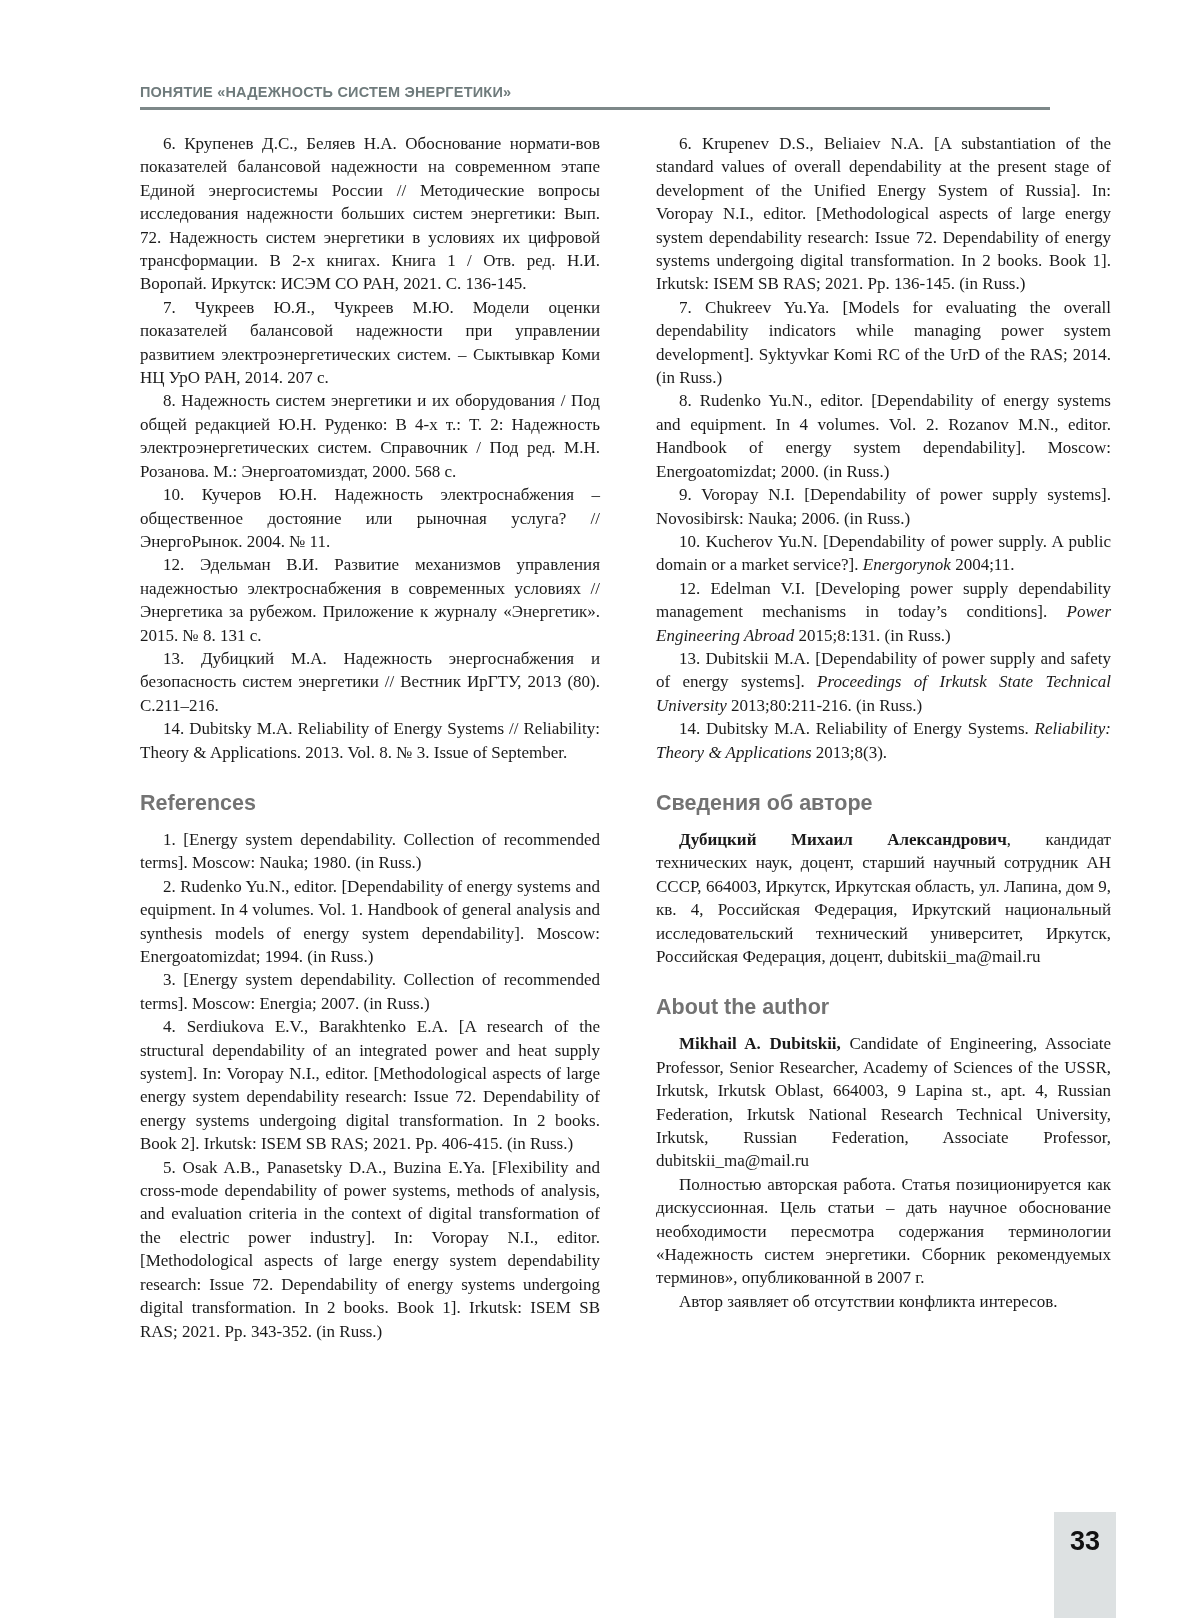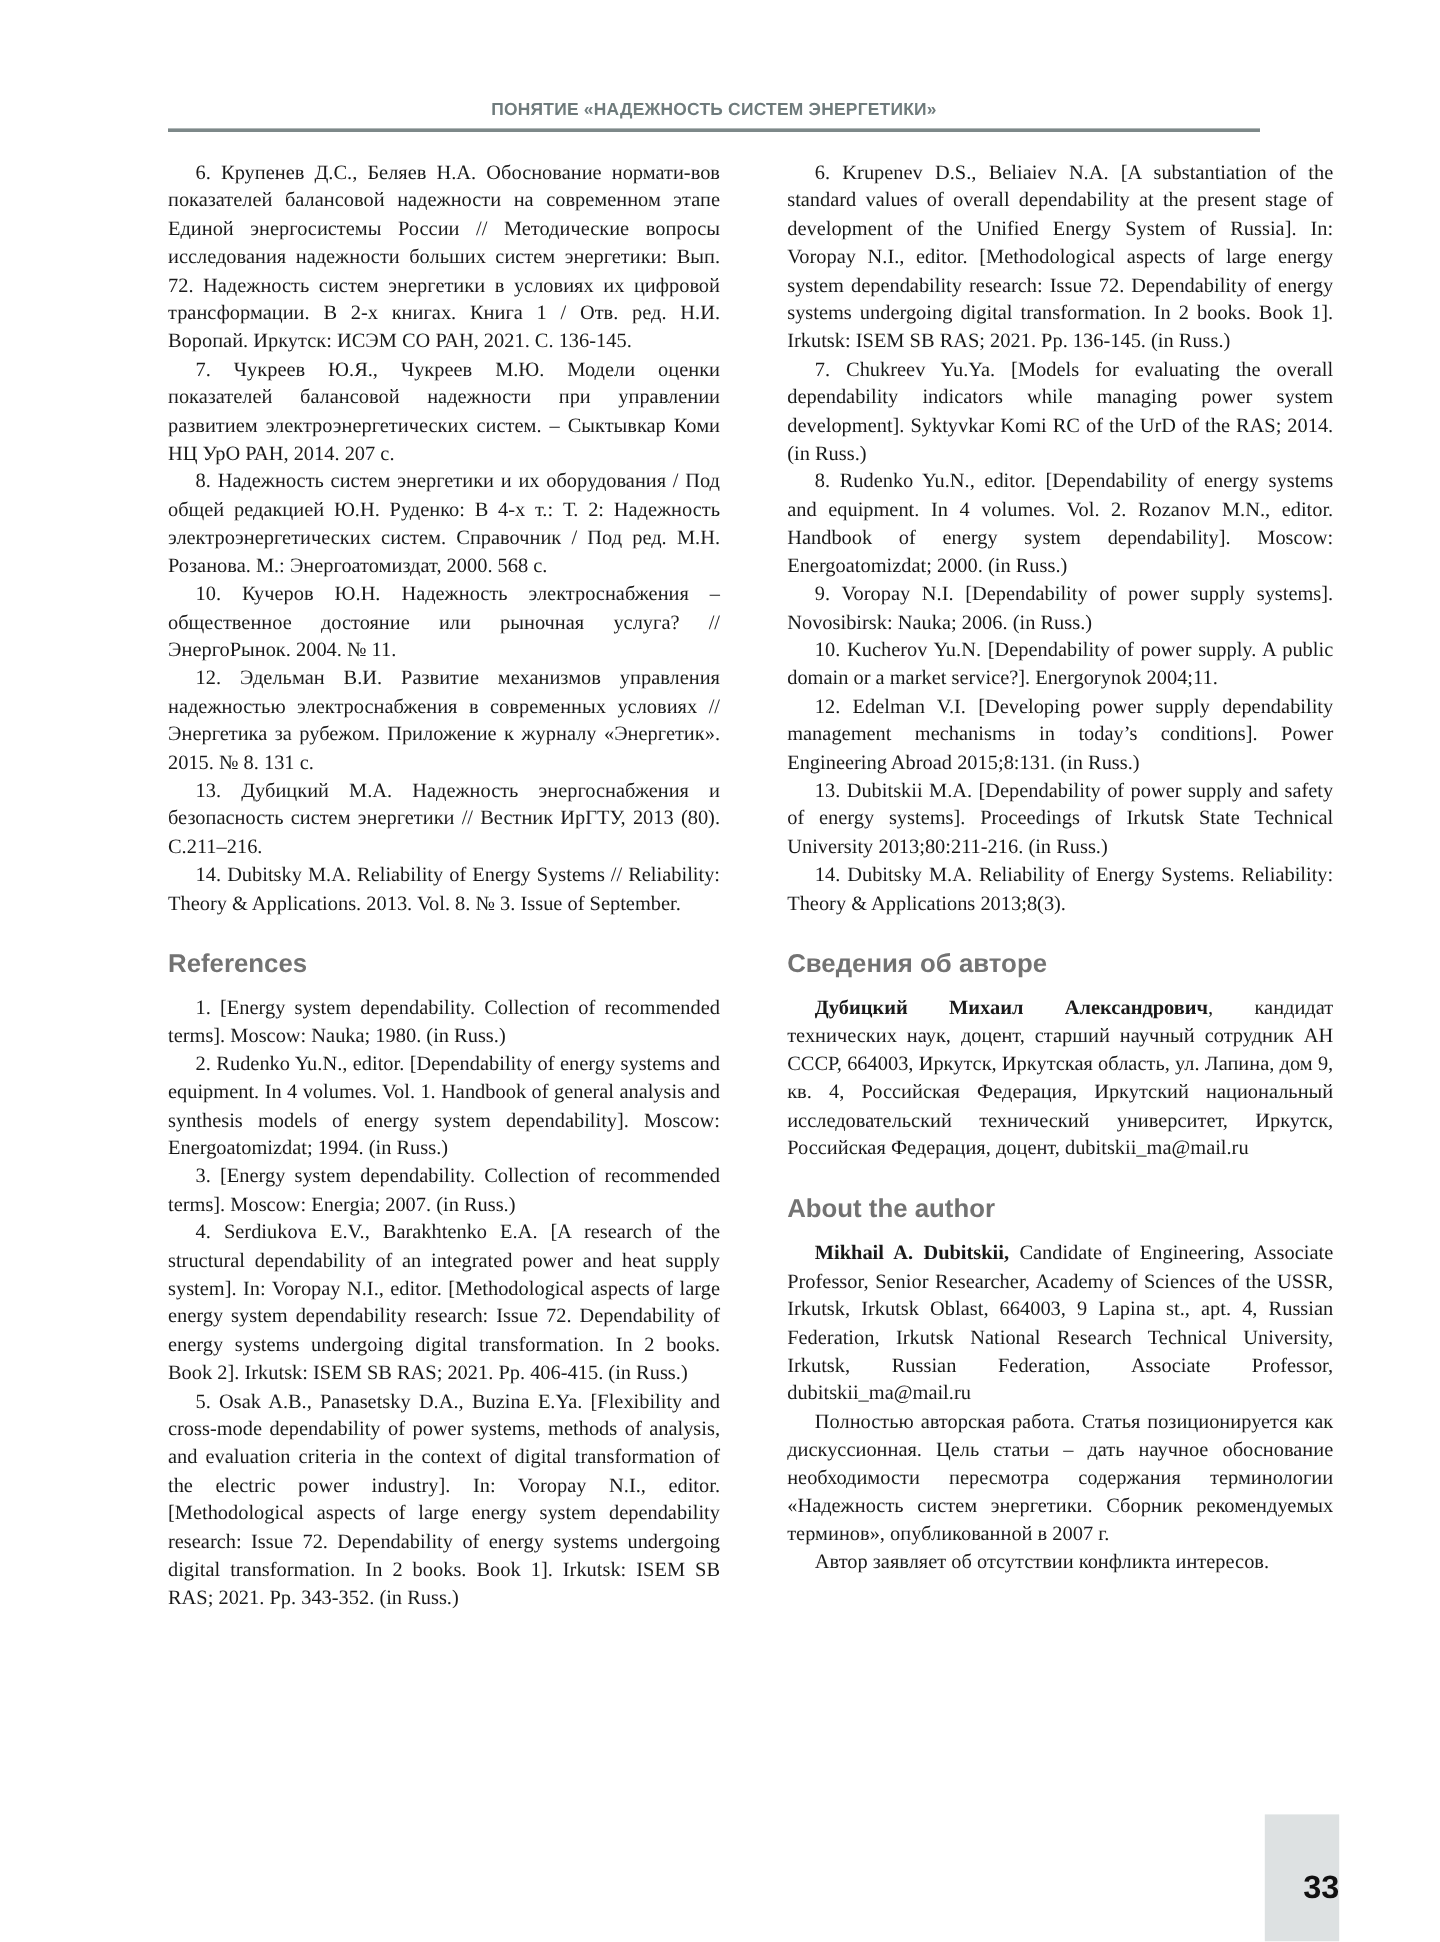--- a/index.html
+++ b/index.html
@@ -1,32 +1,32 @@
 <!DOCTYPE html>
 <html><head>
   <meta charset="utf-8">
   <style>
     html, body { margin: 0; padding: 0; background: #ffffff; }
     body { width: 1200px; height: 1618px; position: relative; overflow: hidden;
            font-family: "Liberation Serif", "DejaVu Serif", serif; color: #1a1a1a; }
     .running-head { position: absolute; left: 140px; top: 84px; width: 910px;
-           text-align: center; font-family: "Liberation Sans", "DejaVu Sans", sans-serif;
+           text-align: left; font-family: "Liberation Sans", "DejaVu Sans", sans-serif;
            font-weight: bold; font-size: 14.5px; color: #6f7b7c; letter-spacing: 0.2px; }
     .head-rule { position: absolute; left: 140px; top: 107px; width: 910px; height: 3px; background: #7d8889; }
     .col { position: absolute; top: 132px; font-size: 17px; line-height: 23.4px; }
     .col-left { left: 140px; width: 460px; }
     .col-right { left: 656px; width: 455px; }
     p.ref, p.body { margin: 0; text-indent: 23px; text-align: justify; hyphens: manual; }
     h2.sec { font-family: "Liberation Sans", "DejaVu Sans", sans-serif; font-weight: bold;
            font-size: 21.5px; line-height: 26px; margin: 26px 0 12px 0; color: #737373; }
-    .italic { }
+    .italic { font-style: italic; }
     .bold { font-weight: bold; }
     .page-tab { position: absolute; left: 1054px; top: 1512px; width: 62px; height: 106px; background: #dde1e2; }
-    .page-num { position: absolute; left: 0; top: 14px; width: 62px; text-align: right;
-           font-family: "Liberation Sans", "DejaVu Sans", sans-serif; font-weight: bold; font-size: 27px; color: #111; margin-top: 32px; }
+    .page-num { position: absolute; left: 0; top: 14px; width: 62px; text-align: center;
+           font-family: "Liberation Sans", "DejaVu Sans", sans-serif; font-weight: bold; font-size: 27px; color: #111; }
   </style>
 </head>
 <body>
 
 <div class="running-head">ПОНЯТИЕ «НАДЕЖНОСТЬ СИСТЕМ ЭНЕРГЕТИКИ»</div>
 <div class="head-rule"></div>
 
 <div class="col col-left">
   <div>
     <p class="ref">6. Крупенев Д.С., Беляев Н.А. Обоснование нормати-вов показателей балансовой надежности на современном этапе Единой энергосистемы России // Методические вопросы исследования надежности больших систем энергетики: Вып. 72. Надежность систем энергетики в условиях их цифровой трансформации. В 2-х книгах. Книга 1 / Отв. ред. Н.И. Воропай. Иркутск: ИСЭМ СО РАН, 2021. С. 136-145.</p>

